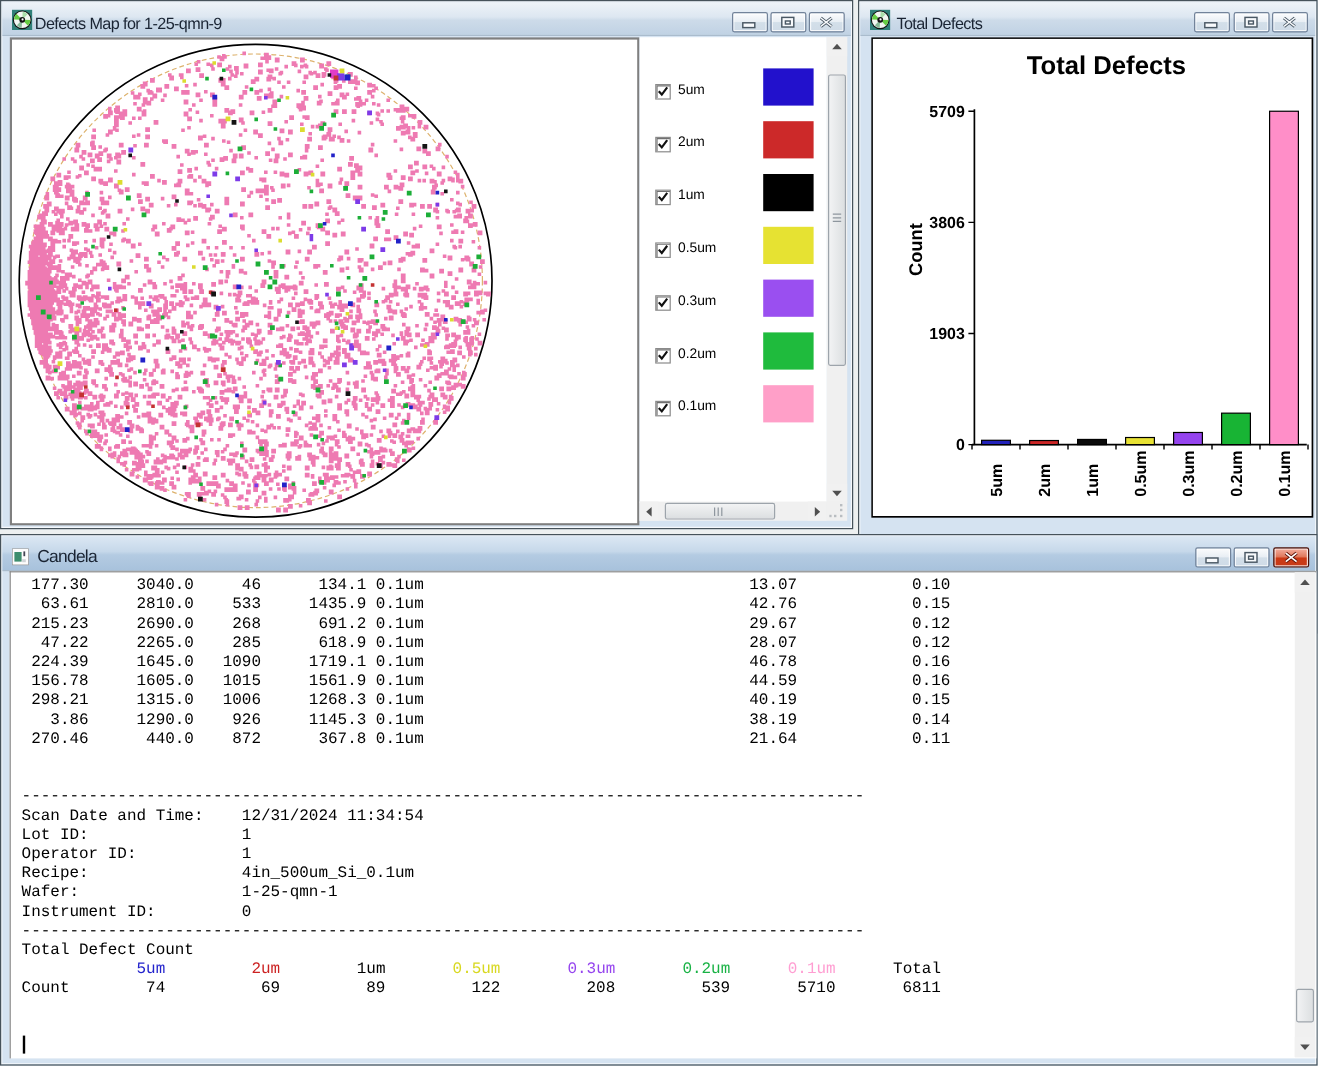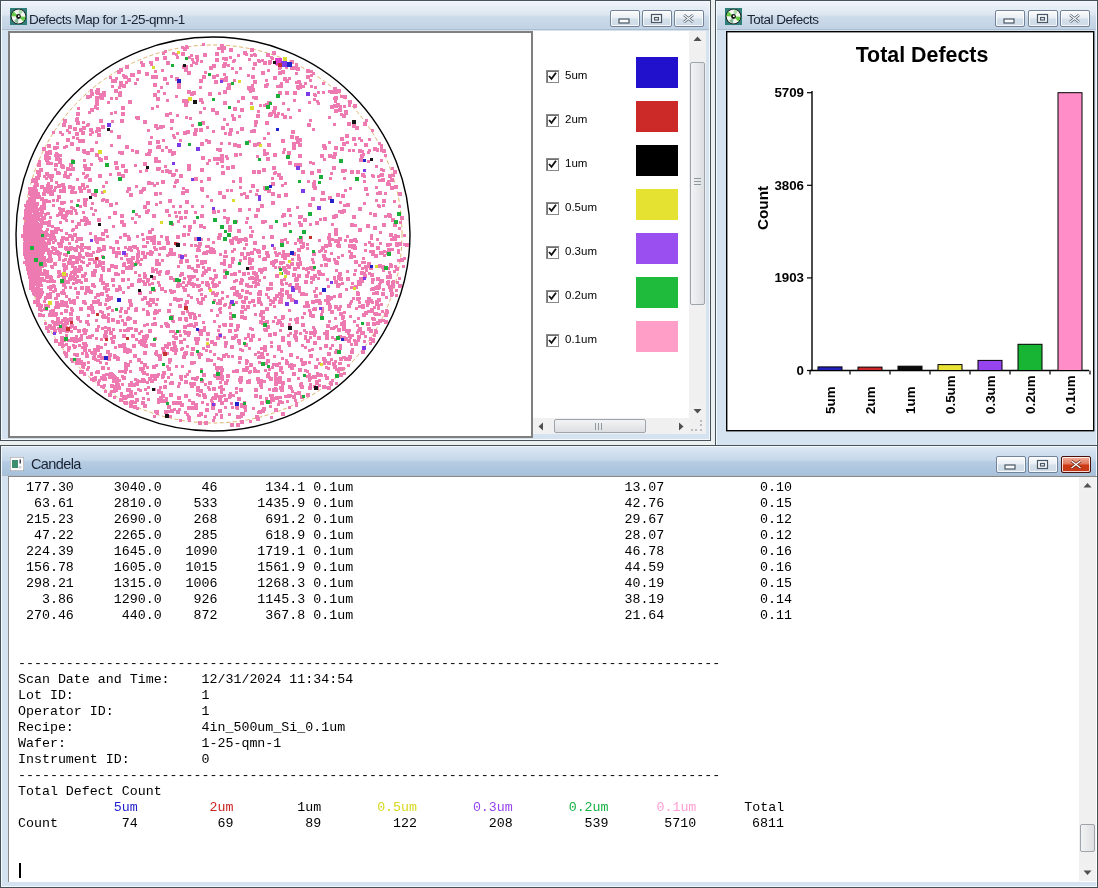--- a/index.html
+++ b/index.html
@@ -37,21 +37,21 @@
     <rect width="17" height="17" fill="#2f7f78"></rect>
     <circle cx="8.5" cy="8.5" r="7.8" fill="#141414"></circle>
     <circle cx="8.5" cy="8.5" r="6.9" fill="#f2f6f2"></circle>
     <path d="M8.5 8.5 L3.7 3.5 A6.9 6.9 0 0 0 1.6 8.3 Z" fill="#66cc44"></path>
     <path d="M8.5 8.5 L13.3 13.5 A6.9 6.9 0 0 0 15.4 8.7 Z" fill="#66cc44"></path>
     <path d="M8.5 8.5 L12.9 3.9 A6.9 6.9 0 0 0 8.9 1.6 Z" fill="#aaddaa"></path>
     <path d="M8.5 8.5 L4.1 13.1 A6.9 6.9 0 0 0 8.1 15.4 Z" fill="#88bb99"></path>
     <circle cx="8.5" cy="8.5" r="2.4" fill="#141414"></circle>
     <circle cx="8.8" cy="8.2" r="0.9" fill="#fff"></circle>
   </svg>
-  <div class="ttext" style="left:28px">Defects Map for 1-25-qmn-1</div>
+  <div class="ttext" style="left:28px">Defects Map for 1-25-qmn-9</div>
   <div class="capbtn" style="left:609px;top:9px">
       <svg width="29" height="17">
         <rect x="9" y="9" width="10" height="4" fill="#f8fafc" stroke="#4a5864" stroke-width="1.2"></rect>
       </svg>
     </div>
   <div class="capbtn" style="left:641px;top:9px">
       <svg width="29" height="17">
         <rect x="9.5" y="4.5" width="10" height="8" fill="#f8fafc" stroke="#4a5864" stroke-width="1.2"></rect>
         <rect x="12.5" y="7.5" width="4" height="2.5" fill="none" stroke="#4a5864" stroke-width="1.2"></rect>
       </svg>

